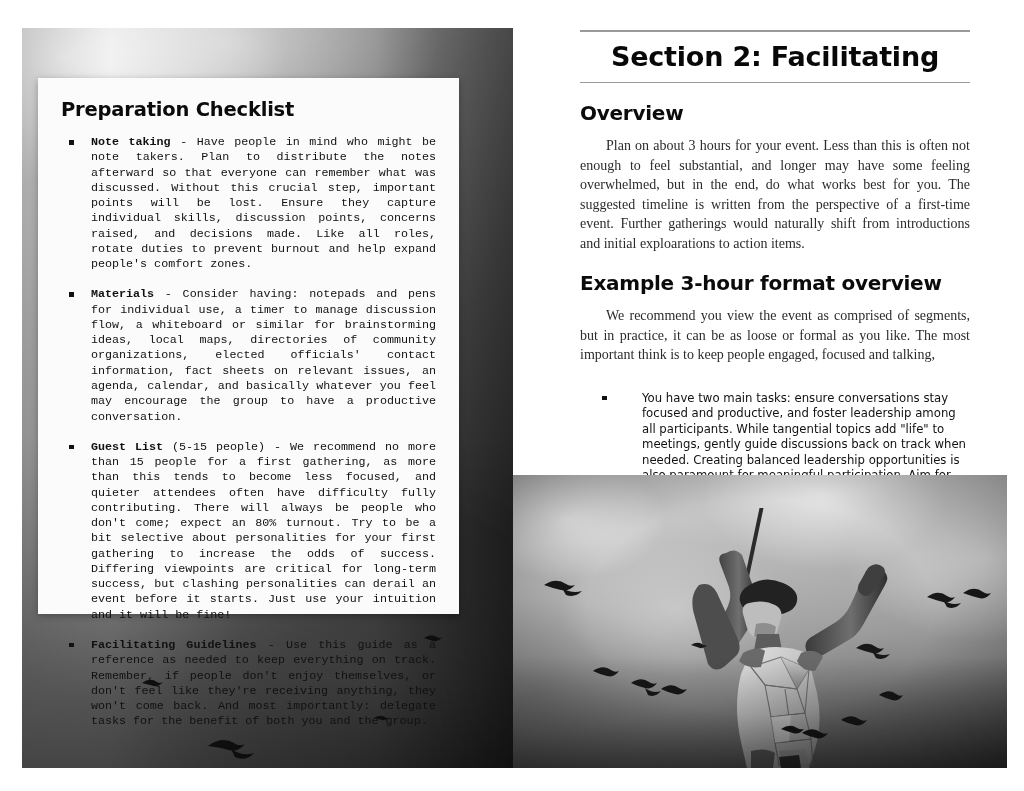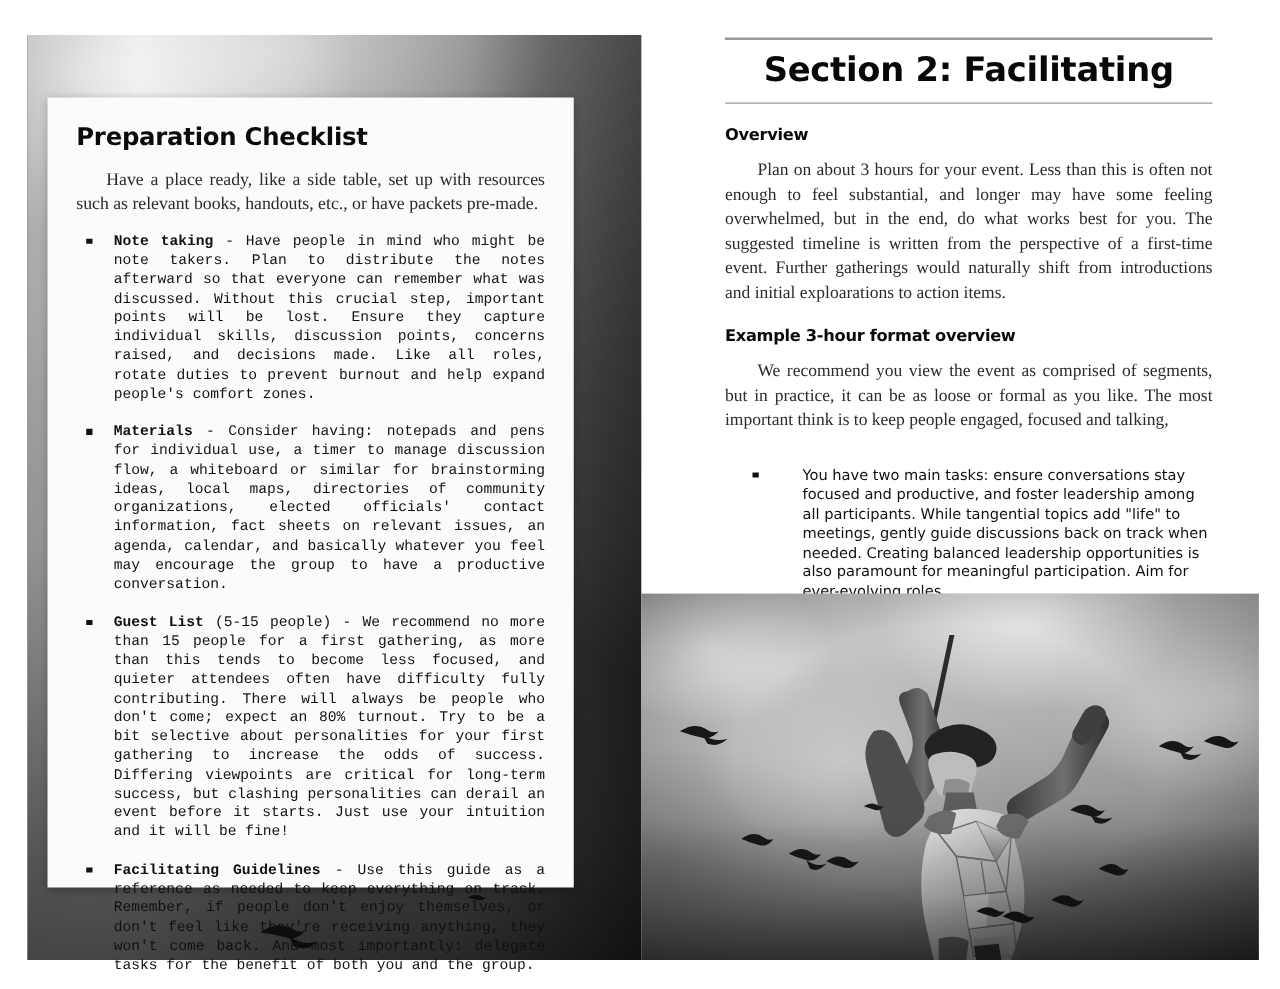--- a/index.html
+++ b/index.html
@@ -50,21 +50,21 @@
       linear-gradient(to bottom, rgba(0,0,0,0.0) 55%, rgba(0,0,0,0.35) 100%),
       linear-gradient(to right, rgba(0,0,0,0.18) 0%, rgba(0,0,0,0) 18%, rgba(0,0,0,0) 72%, rgba(0,0,0,0.30) 100%);
   }
 
   
   #checklist-card {
     position: absolute;
     left: 38px;
     top: 78px;
     width: 421px;
-    height: 632px;
+    height: 536px;
     background: #fbfbfb;
     box-shadow: 0 2px 7px rgba(0,0,0,0.30);
     box-sizing: border-box;
     padding: 20px 23px 16px 23px;
   }
   #checklist-card h2 {
     margin: 0 0 14px 0;
     font-size: 19.5px;
     font-weight: bold;
     letter-spacing: -0.2px;
@@ -126,21 +126,21 @@
     text-align: center;
     font-family: "DejaVu Sans", sans-serif;
     font-size: 27px;
     font-weight: bold;
     letter-spacing: -0.2px;
     color: #080808;
   }
   .sub-head {
     margin: 18px 0 11px 0;
     font-family: "DejaVu Sans", sans-serif;
-    font-size: 13px;
+    font-size: 20px;
     font-weight: bold;
     letter-spacing: -0.25px;
     color: #0b0b0b;
   }
   .sub-head.tight { }
   .serif-para {
     margin: 0 0 10px 0;
     font-family: "Liberation Serif", serif;
     font-size: 14px;
     line-height: 1.395;
@@ -228,21 +228,20 @@
         <path d="M120 655 q8 -6 15 -1 q3 2 6 0 q-4 5 -9 4 z"></path>
         <path d="M402 610 q7 -5 13 -1 q3 2 6 0 q-5 5 -10 4 z"></path>
         <path d="M352 690 q6 -4 11 -1 q2 2 5 0 q-4 4 -8 3 z"></path>
       </g>
     </svg>
     <div class="vignette"></div>
   </div>
 
   <div id="checklist-card">
     <h2>Preparation Checklist</h2>
-    <p class="card-intro">Have a place ready, like a side table, set up with resources such as relevant books, handouts, etc., or have packets pre-made.</p>
     <ul class="checklist">
       <li>
         <span class="sq"></span><span class="term">Note taking</span><span> - Have people in mind who might be note takers. Plan to distribute the notes afterward so that everyone can remember what was discussed. Without this crucial step, important points will be lost. Ensure they capture individual skills, discussion points, concerns raised, and decisions made. Like all roles, rotate duties to prevent burnout and help expand people's comfort zones.</span>
       </li>
       <li>
         <span class="sq"></span><span class="term">Materials</span><span> - Consider having: notepads and pens for individual use, a timer to manage discussion flow, a whiteboard or similar for brainstorming ideas, local maps, directories of community organizations, elected officials' contact information, fact sheets on relevant issues, an agenda, calendar, and basically whatever you feel may encourage the group to have a productive conversation.</span>
       </li>
       <li>
         <span class="sq"></span><span class="term">Guest List</span><span> (5-15 people) - We recommend no more than 15 people for a first gathering, as more than this tends to become less focused, and quieter attendees often have difficulty fully contributing. There will always be people who don't come; expect an 80% turnout. Try to be a bit selective about personalities for your first gathering to increase the odds of success. Differing viewpoints are critical for long-term success, but clashing personalities can derail an event before it starts. Just use your intuition and it will be fine!</span>
       </li>

